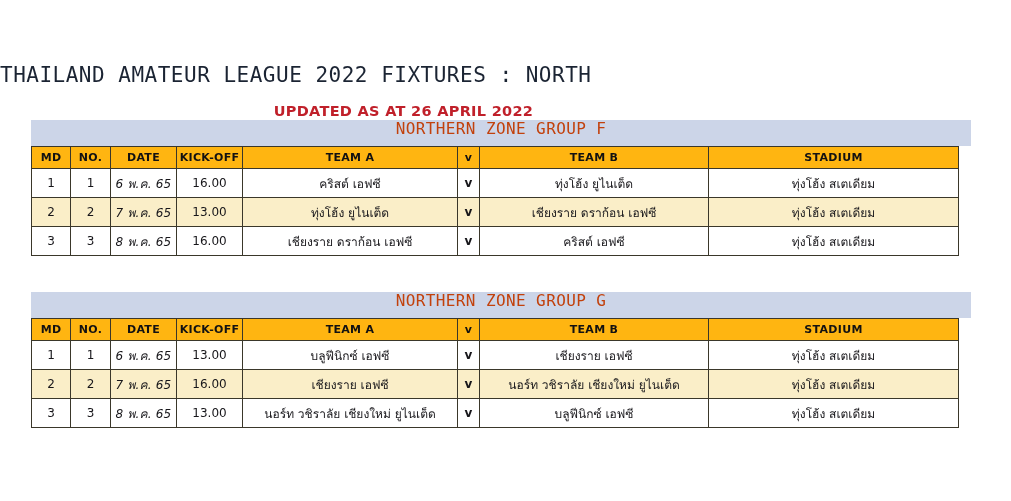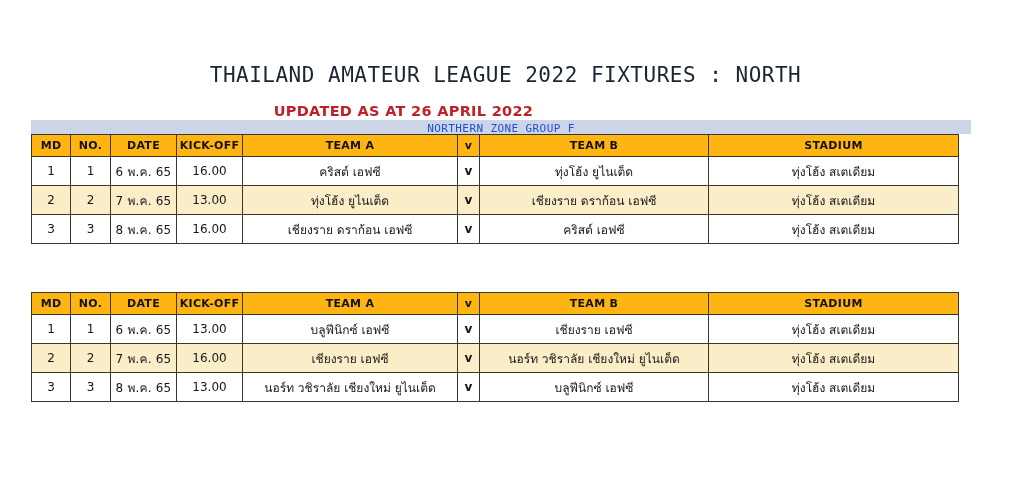--- a/index.html
+++ b/index.html
@@ -7,46 +7,46 @@
     width:1011px;height:501px;
     background:#ffffff;
     font-family:"DejaVu Sans","Liberation Sans",sans-serif;
     overflow:hidden;
   }
   .page{position:relative;width:1011px;height:501px;}
 
   
   .main-title{
     position:absolute;left:0;top:63px;width:1011px;
-    text-align:center;
+    text-align:left;
     font-family:"DejaVu Sans Mono","Liberation Mono",monospace;
     font-size:21px;font-weight:400;letter-spacing:0.5px;
     color:#1b2433;white-space:nowrap;
   }
   .sub-title{
     position:absolute;left:0;top:103px;width:807px;
     text-align:center;
     font-family:"DejaVu Sans","Liberation Sans",sans-serif;
     font-size:14.5px;font-weight:700;letter-spacing:0.3px;
     color:#c0202a;white-space:nowrap;
   }
 
   
   .block{position:absolute;left:31px;width:938px;}
   #block-f{top:120px;}
   #block-g{top:292px;}
 
   .group-bar{
-    height:14px;line-height:18px;
+    height:26px;line-height:18px;
     background:#ccd5e8;
     width:940px;
     text-align:center;
     font-family:"DejaVu Sans Mono","Liberation Mono",monospace;
-    font-size:11px;font-weight:400;letter-spacing:0.4px;
-    color:#1d4ed8;
+    font-size:16px;font-weight:400;letter-spacing:0.4px;
+    color:#c2410c;
   }
 
   table.fixtures{
     border-collapse:collapse;
     width:927px;
     table-layout:fixed;
     border:1.6px solid #2b2a20;
   }
   table.fixtures td,table.fixtures th{
     border:1.3px solid #3a372a;
@@ -75,21 +75,21 @@
   col.c-no{width:40px;}
   col.c-date{width:66px;}
   col.c-kick{width:66px;}
   col.c-teama{width:215px;}
   col.c-v{width:22px;}
   col.c-teamb{width:229px;}
   col.c-stadium{width:250px;}
 
   td.md,td.no{font-size:11.5px;font-weight:400;color:#1a1a1a;
     font-family:"DejaVu Sans","Liberation Sans",sans-serif;}
-  td.date{font-size:11px;color:#b03a48;letter-spacing:0.2px;}
+  td.date{font-size:11px;color:#b03a48;letter-spacing:0.2px;font-style:italic;}
   td.kick{font-size:11.5px;font-weight:400;color:#111111;
     font-family:"DejaVu Sans","Liberation Sans",sans-serif;}
   td.team{font-size:12.5px;color:#17161a;}
   td.vs{font-size:10.5px;font-weight:700;color:#17161a;}
   td.stadium{font-size:12px;color:#d03a33;margin-left:48px;}
 </style>
 </head>
 <body>
 
 <div class="page">
@@ -152,20 +152,21 @@
           <td class="team">เชียงราย ดราก้อน เอฟซี</td>
           <td class="vs">v</td>
           <td class="team">คริสต์ เอฟซี</td>
           <td class="stadium">ทุ่งโฮ้ง สเตเดียม</td>
         </tr>
       </tbody>
     </table>
   </div>
 
   <div class="block" id="block-g">
+    <div class="group-bar">NORTHERN ZONE GROUP G</div>
     <table class="fixtures">
       <colgroup>
         <col class="c-md">
           <col class="c-no">
           <col class="c-date">
           <col class="c-kick">
         <col class="c-teama">
           <col class="c-v">
           <col class="c-teamb">
           <col class="c-stadium">

